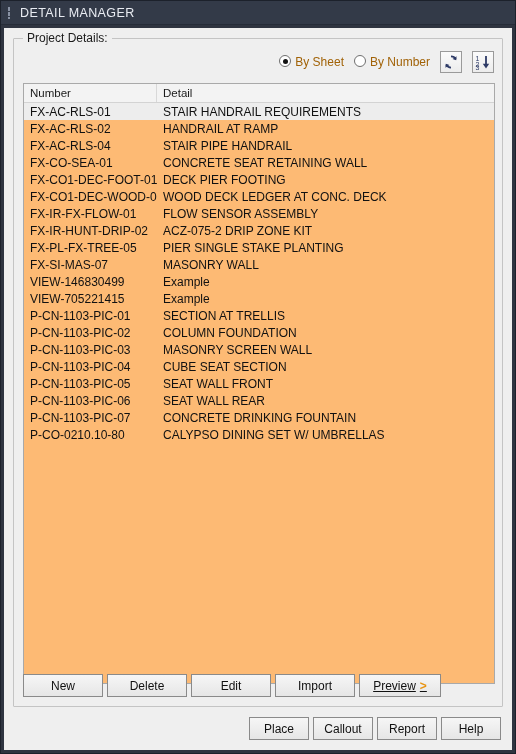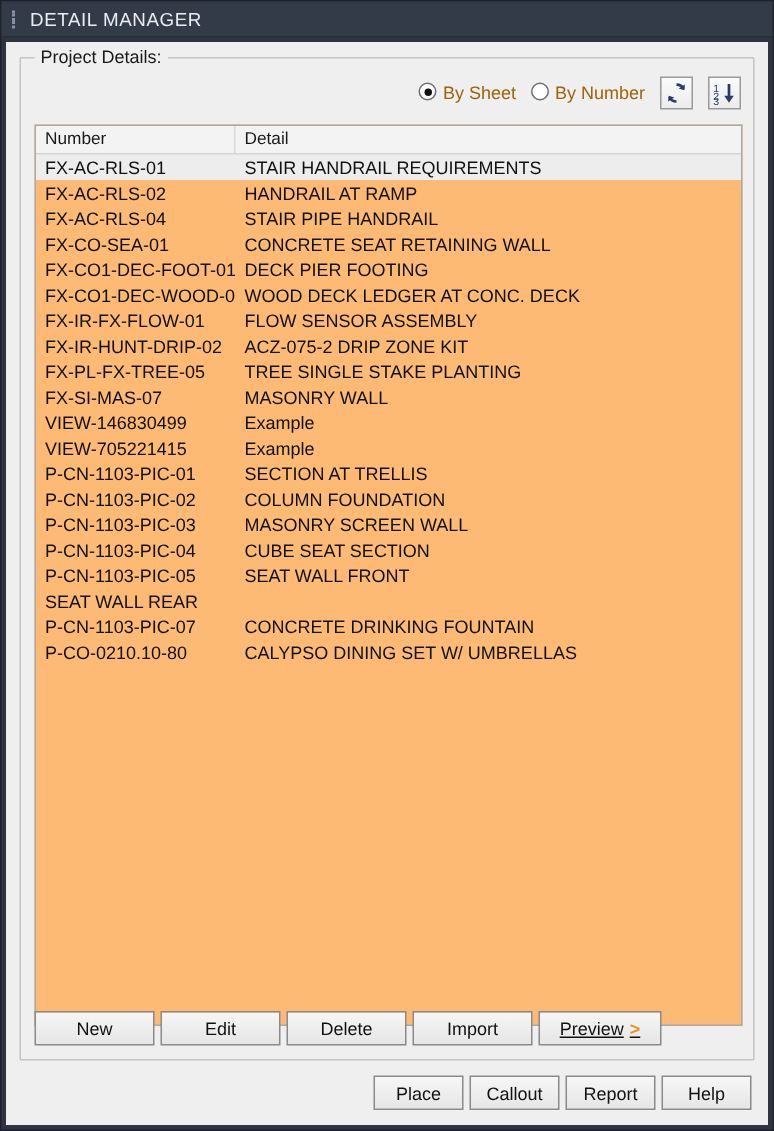--- a/index.html
+++ b/index.html
@@ -310,21 +310,21 @@
             <div class="row">
               <div class="c-num">FX-IR-FX-FLOW-01</div>
               <div class="c-det">FLOW SENSOR ASSEMBLY</div>
             </div>
             <div class="row">
               <div class="c-num">FX-IR-HUNT-DRIP-02</div>
               <div class="c-det">ACZ-075-2 DRIP ZONE KIT</div>
             </div>
             <div class="row">
               <div class="c-num">FX-PL-FX-TREE-05</div>
-              <div class="c-det">TREE SINGLE STAKE PLANTING</div>
+              <div class="c-det">PIER SINGLE STAKE PLANTING</div>
             </div>
             <div class="row">
               <div class="c-num">FX-SI-MAS-07</div>
               <div class="c-det">MASONRY WALL</div>
             </div>
             <div class="row">
               <div class="c-num">VIEW-146830499</div>
               <div class="c-det">Example</div>
             </div>
             <div class="row">
@@ -345,37 +345,38 @@
             </div>
             <div class="row">
               <div class="c-num">P-CN-1103-PIC-04</div>
               <div class="c-det">CUBE SEAT SECTION</div>
             </div>
             <div class="row">
               <div class="c-num">P-CN-1103-PIC-05</div>
               <div class="c-det">SEAT WALL FRONT</div>
             </div>
             <div class="row">
+              <div class="c-num">P-CN-1103-PIC-06</div>
               <div class="c-det">SEAT WALL REAR</div>
             </div>
             <div class="row">
               <div class="c-num">P-CN-1103-PIC-07</div>
               <div class="c-det">CONCRETE DRINKING FOUNTAIN</div>
             </div>
             <div class="row">
               <div class="c-num">P-CO-0210.10-80</div>
               <div class="c-det">CALYPSO DINING SET W/ UMBRELLAS</div>
             </div>
           </div>
       </div>
 
       <div id="btn-row-1">
         <div class="btn">New</div>
+        <div class="btn">Delete</div>
         <div class="btn">Edit</div>
-        <div class="btn">Delete</div>
         <div class="btn">Import</div>
         <div class="btn wide">
           <span>Preview</span>
           <span class="chev">&gt;</span>
         </div>
       </div>
     </div>
 
     <div id="btn-row-2">
       <div class="btn">Place</div>

